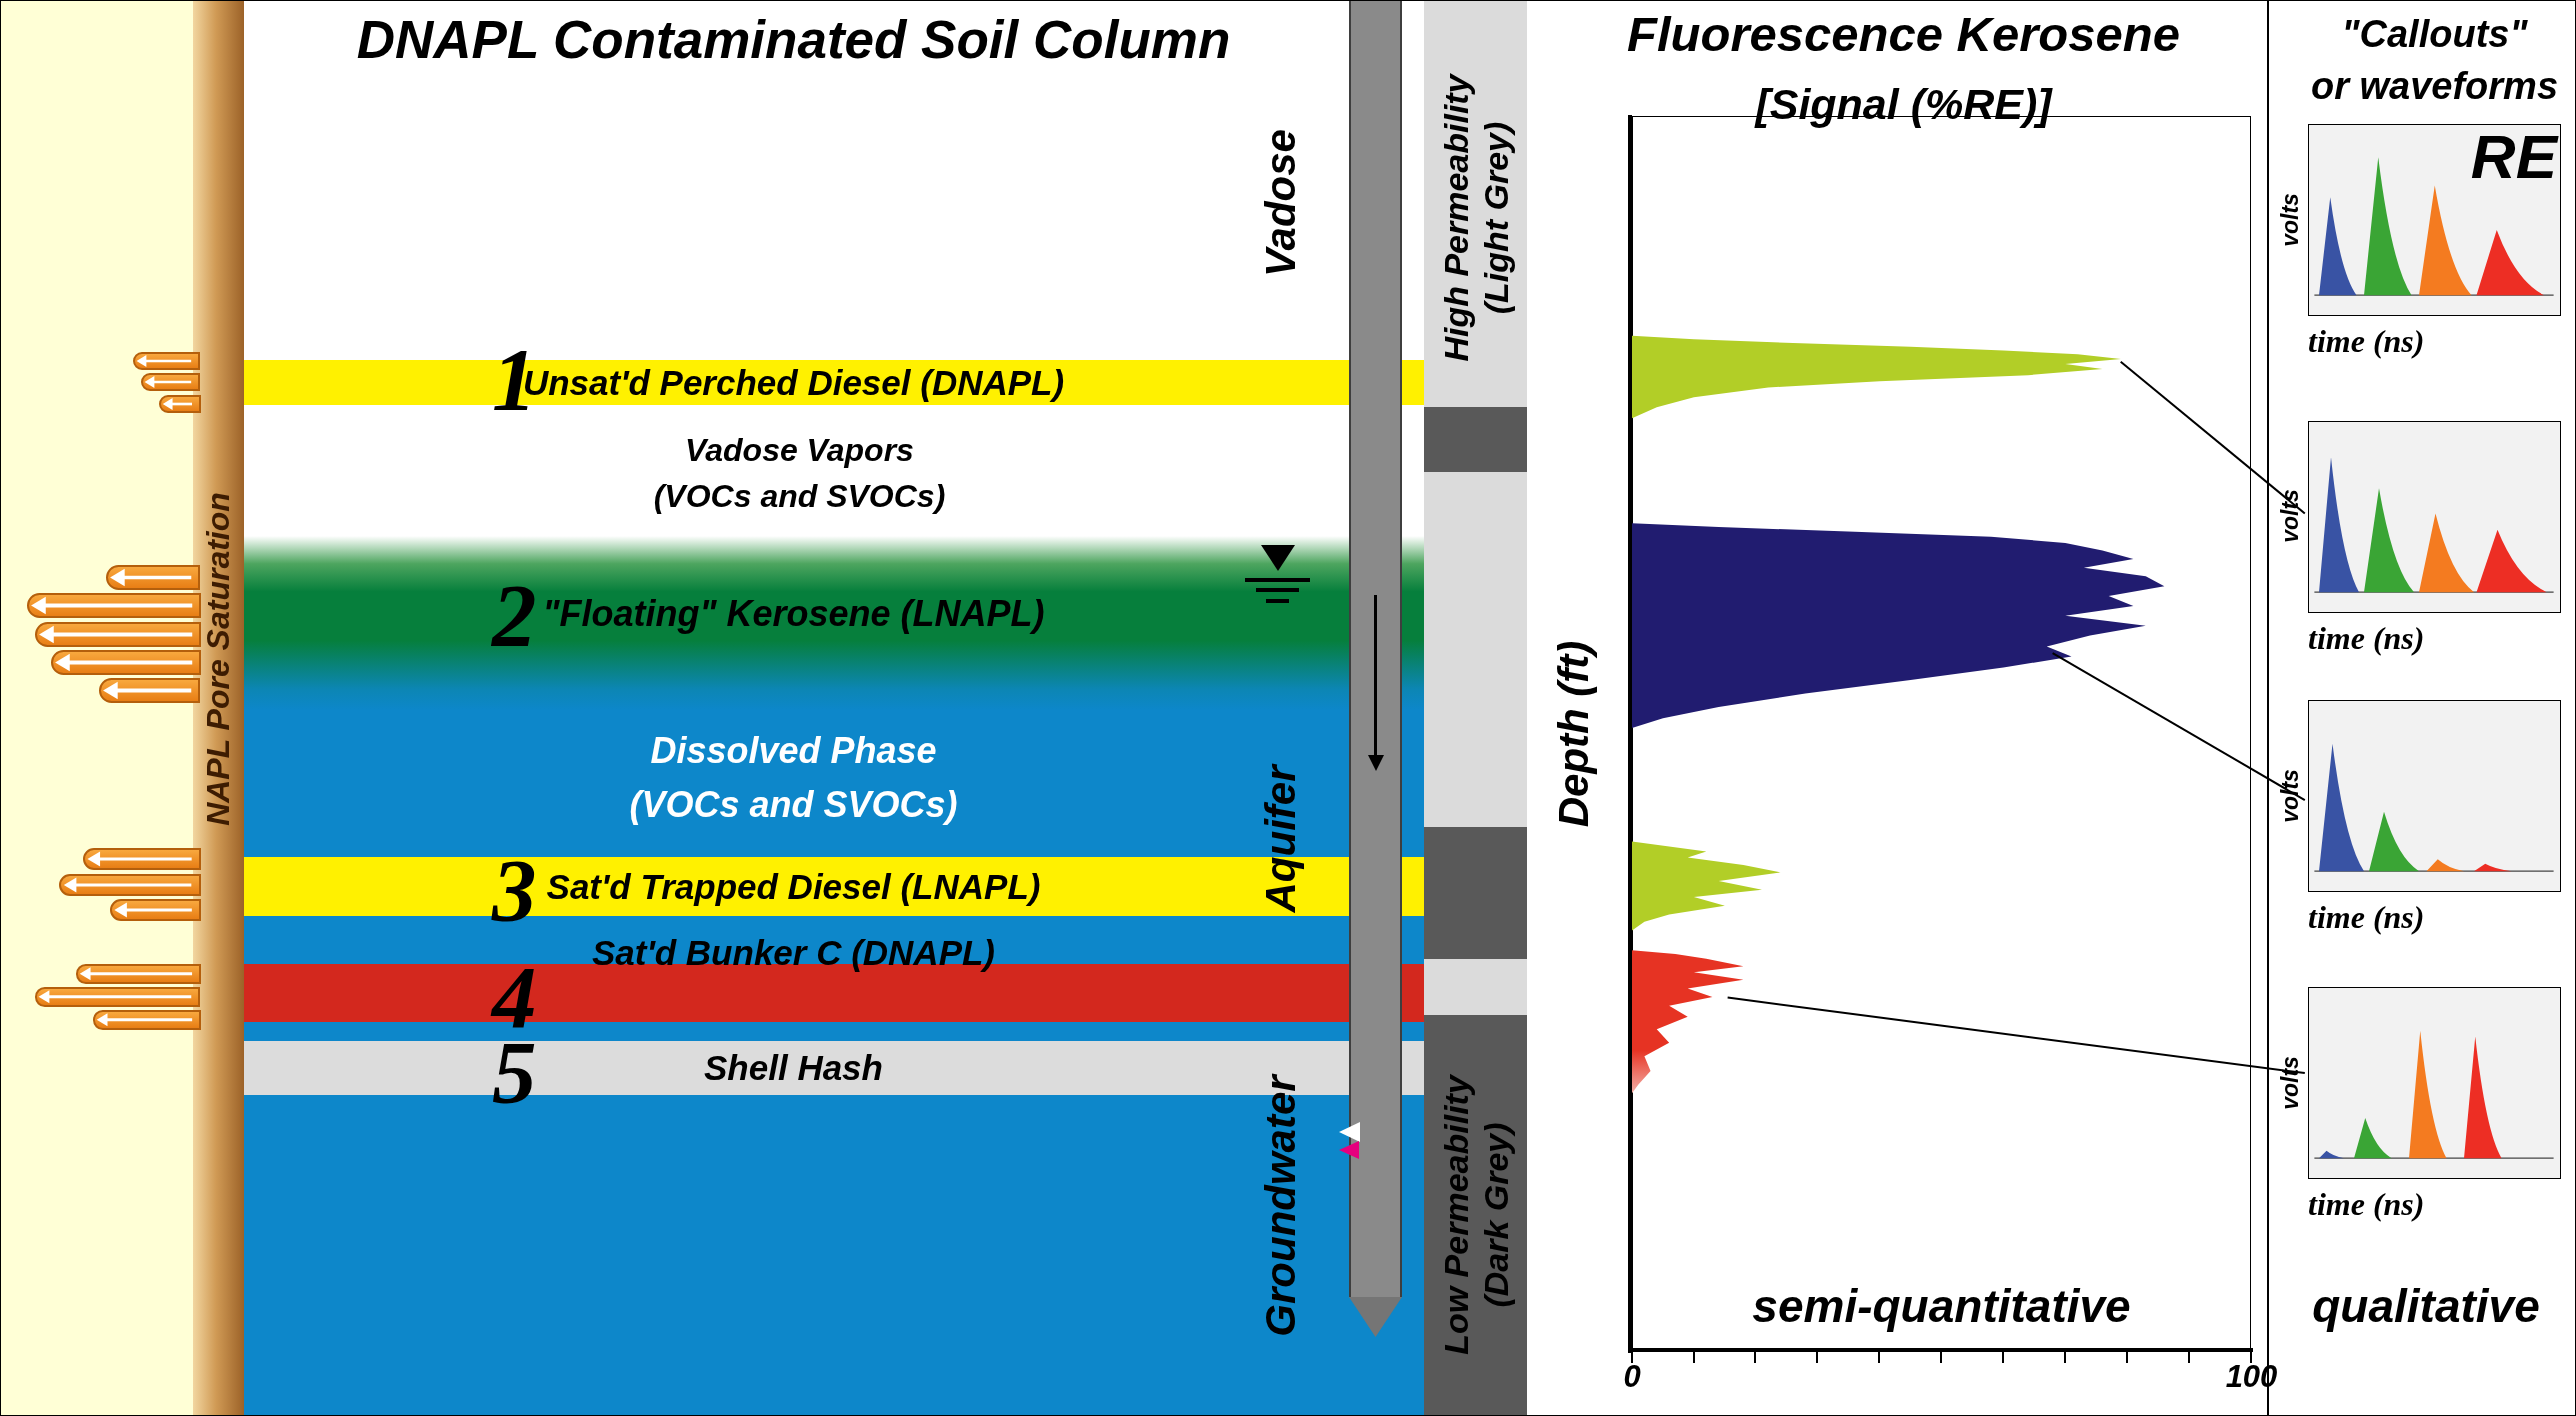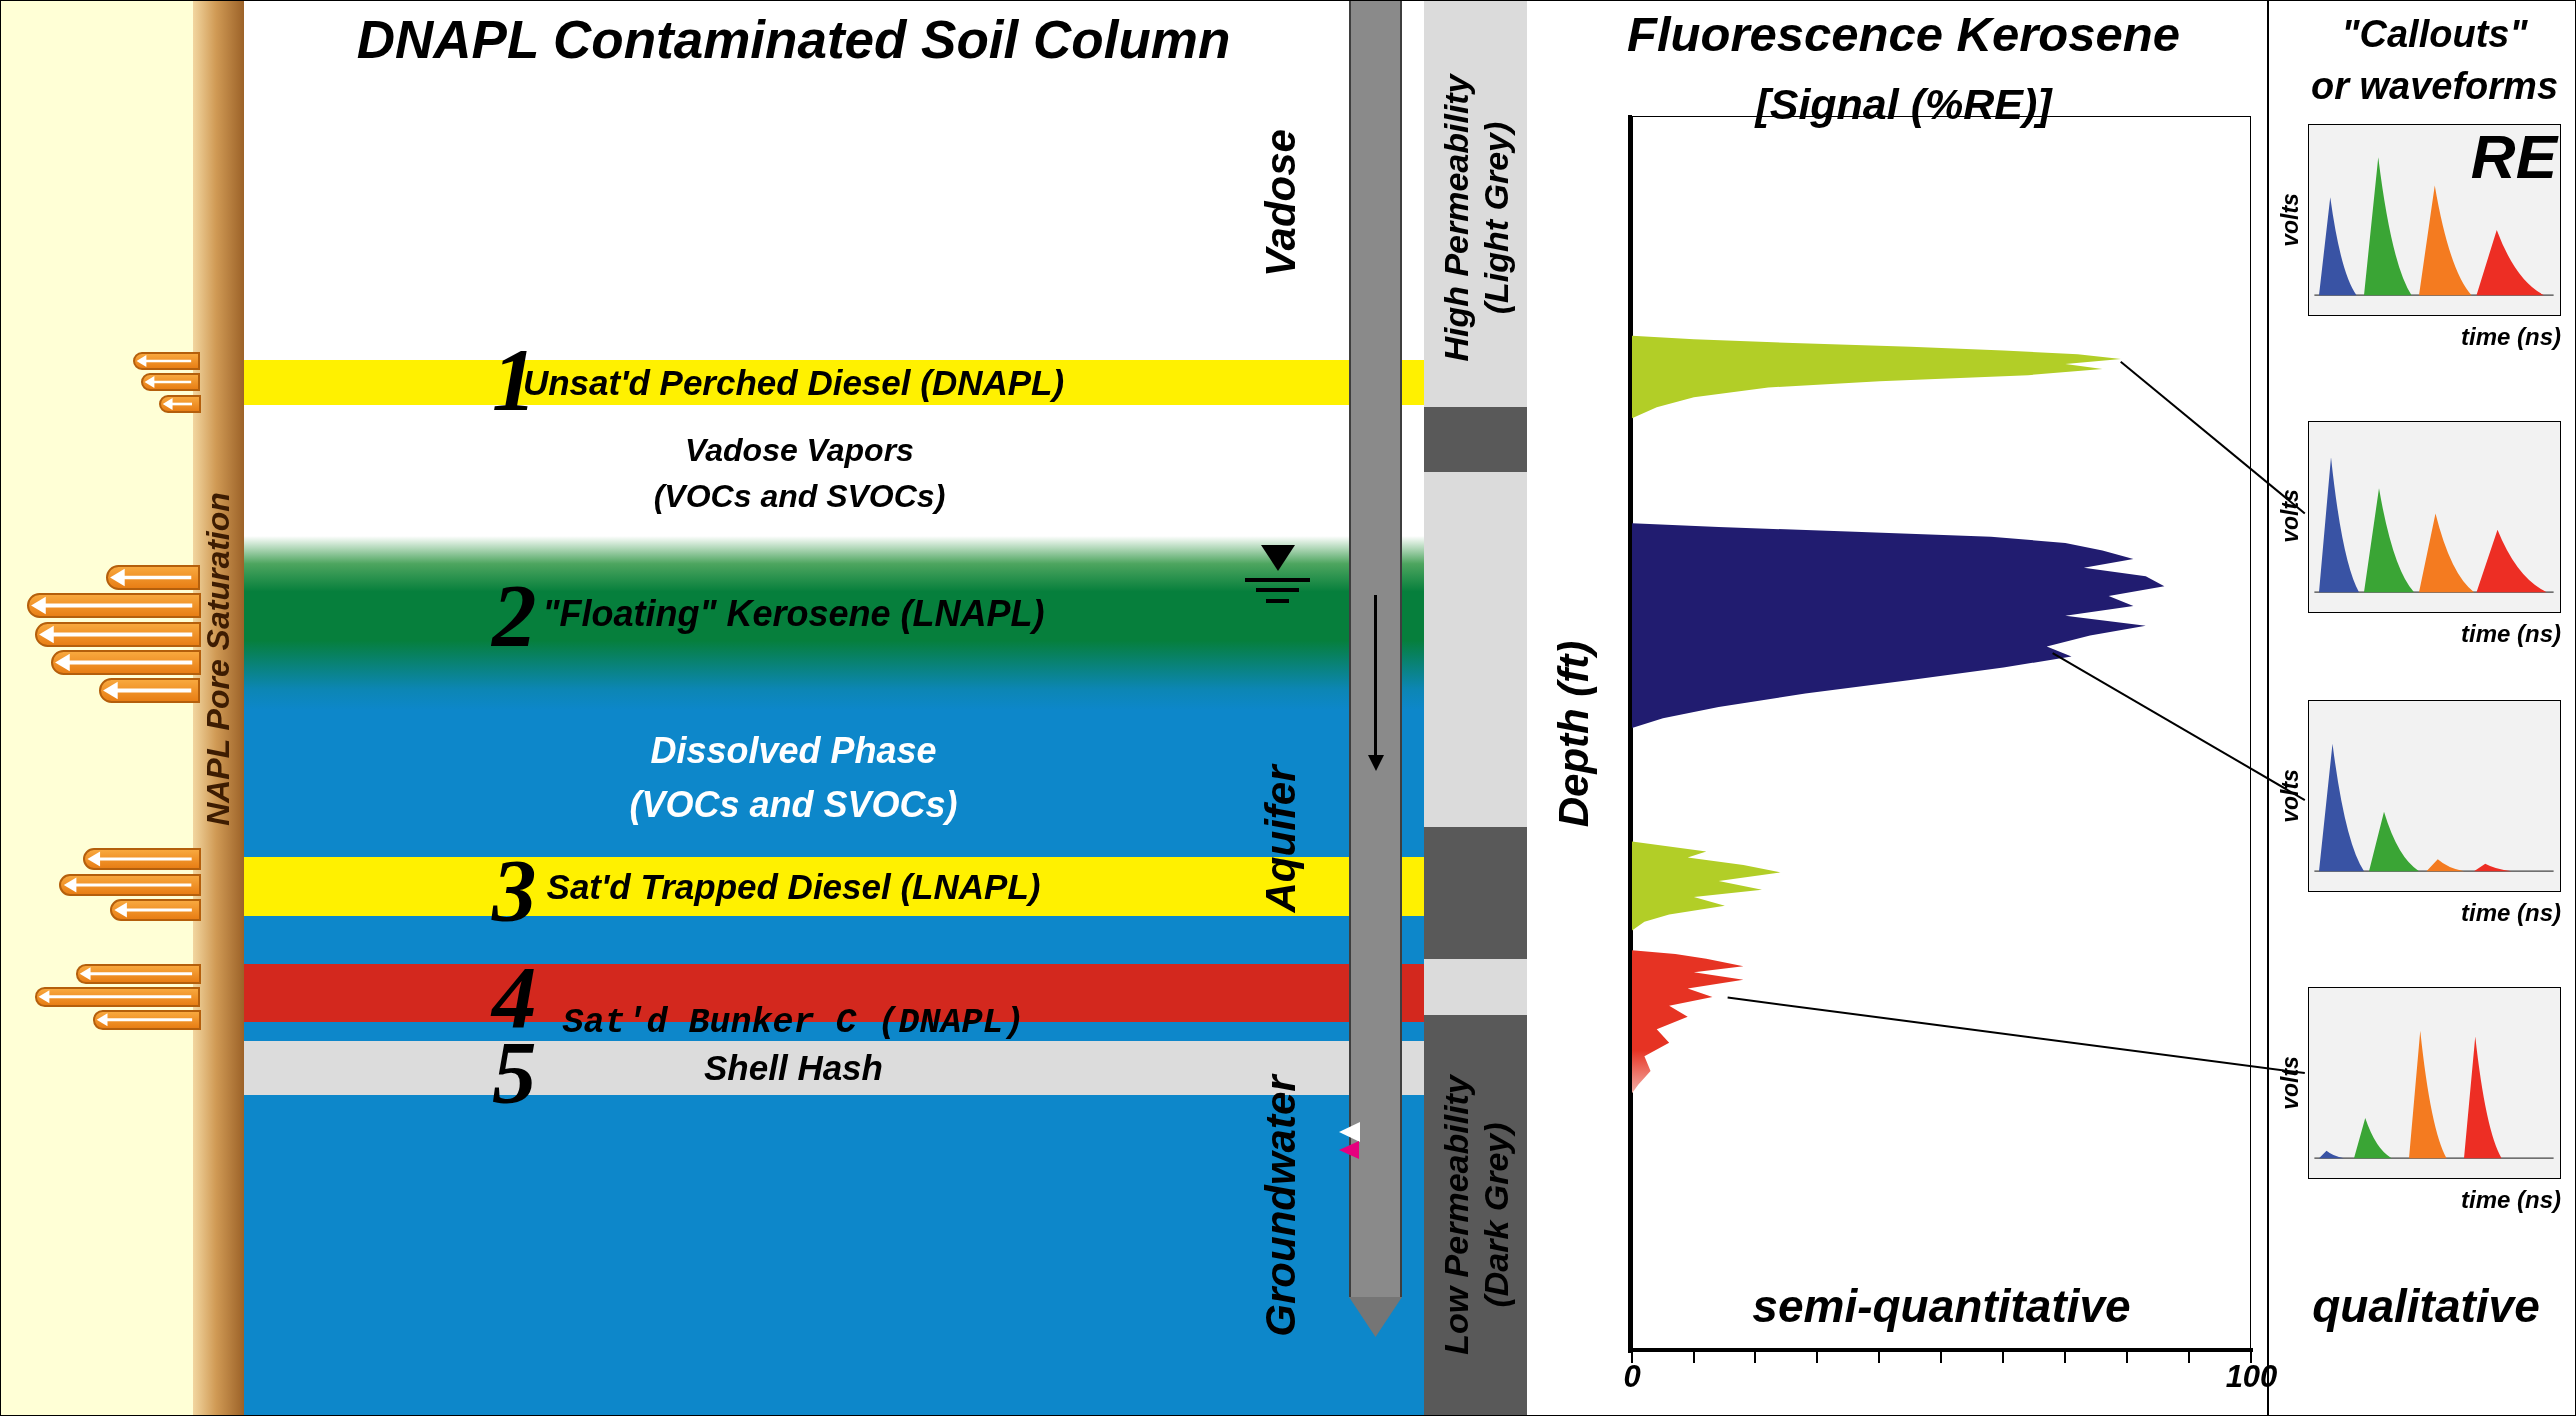--- a/index.html
+++ b/index.html
@@ -13,21 +13,21 @@
         white-space:nowrap;text-align:center;}
   .num{position:absolute;left:248px;font-family:"Liberation Serif",serif;font-weight:bold;
        font-style:italic;font-size:89px;line-height:1;z-index:6;}
   .sat-lobe{position:absolute;background:linear-gradient(180deg,#F8A83E,#E87E15);
             border:2px solid #B45F0C;box-sizing:border-box;z-index:4;}
   .sat-lobe svg{display:block;}
   .perm-seg{position:absolute;left:1423px;width:103px;}
   .x-tick{position:absolute;top:1351px;width:2px;height:10.8px;background:#000;}
   .wave-box{position:absolute;left:2307px;width:253px;height:192px;background:#F2F2F2;
             border:1.3px solid #000;box-sizing:border-box;}
-  .time-label{position:absolute;left:2307px;width:253px;text-align:right;font-size:24px;}
+  .time-label{position:absolute;left:2307px;width:253px;text-align:left;font-size:32px;font-family:Liberation Serif, serif;}
   .callout-line{position:absolute;left:2307px;width:253px;text-align:center;font-size:38px;}
 </style>
 </head>
 <body>
 
 <div id="root">
 
   <div class="abs" style="left:0;top:0;width:192px;height:1416px;background:#FFFFD6;"></div>
 
   <div class="abs" style="left:192px;top:0;width:51px;height:1416px;
@@ -148,21 +148,21 @@
     <div class="abs bi ctr" style="left:0;top:426px;width:1099px;font-size:32px;line-height:46px;padding-left:6px;">
       <div>Vadose Vapors</div>
       <div>(VOCs and SVOCs)</div>
     </div>
     <div class="abs bi ctr" style="left:0;top:592px;width:1099px;font-size:36px;">"Floating" Kerosene (LNAPL)</div>
     <div class="abs bi ctr" style="left:0;top:723px;width:1099px;color:#ffffff;font-size:36px;line-height:54px;">
       <div>Dissolved Phase</div>
       <div>(VOCs and SVOCs)</div>
     </div>
     <div class="abs bi ctr" style="left:0;top:856px;width:1099px;height:59px;line-height:59px;font-size:35px;">Sat'd Trapped Diesel (LNAPL)</div>
-    <div class="abs bi ctr" style="left:0;top:993px;width:1099px;height:58px;line-height:58px;font-size:35px;font-family:Liberation Mono, monospace;">Sat'd Bunker C (DNAPL)</div>
+    <div class="abs bi ctr" style="left:0;top:923px;width:1099px;height:58px;line-height:58px;font-size:35px;">Sat'd Bunker C (DNAPL)</div>
     <div class="abs bi ctr" style="left:0;top:1040px;width:1099px;height:54px;line-height:54px;font-size:35px;text-align:center;">Shell Hash</div>
 
     <div class="abs" style="left:1001px;top:544px;width:65px;display:flex;flex-direction:column;align-items:center;">
       <div style="width:0;height:0;border-left:17.5px solid transparent;border-right:17.5px solid transparent;border-top:26px solid #000;"></div>
       <div style="width:65px;height:4px;background:#000;margin-top:6.7px;"></div>
       <div style="width:43px;height:4px;background:#000;margin-top:6.7px;"></div>
       <div style="width:23px;height:4px;background:#000;margin-top:6.7px;"></div>
     </div>
 
     <div class="vrot bi" style="left:1037px;top:202px;font-size:42px;">Vadose</div>

